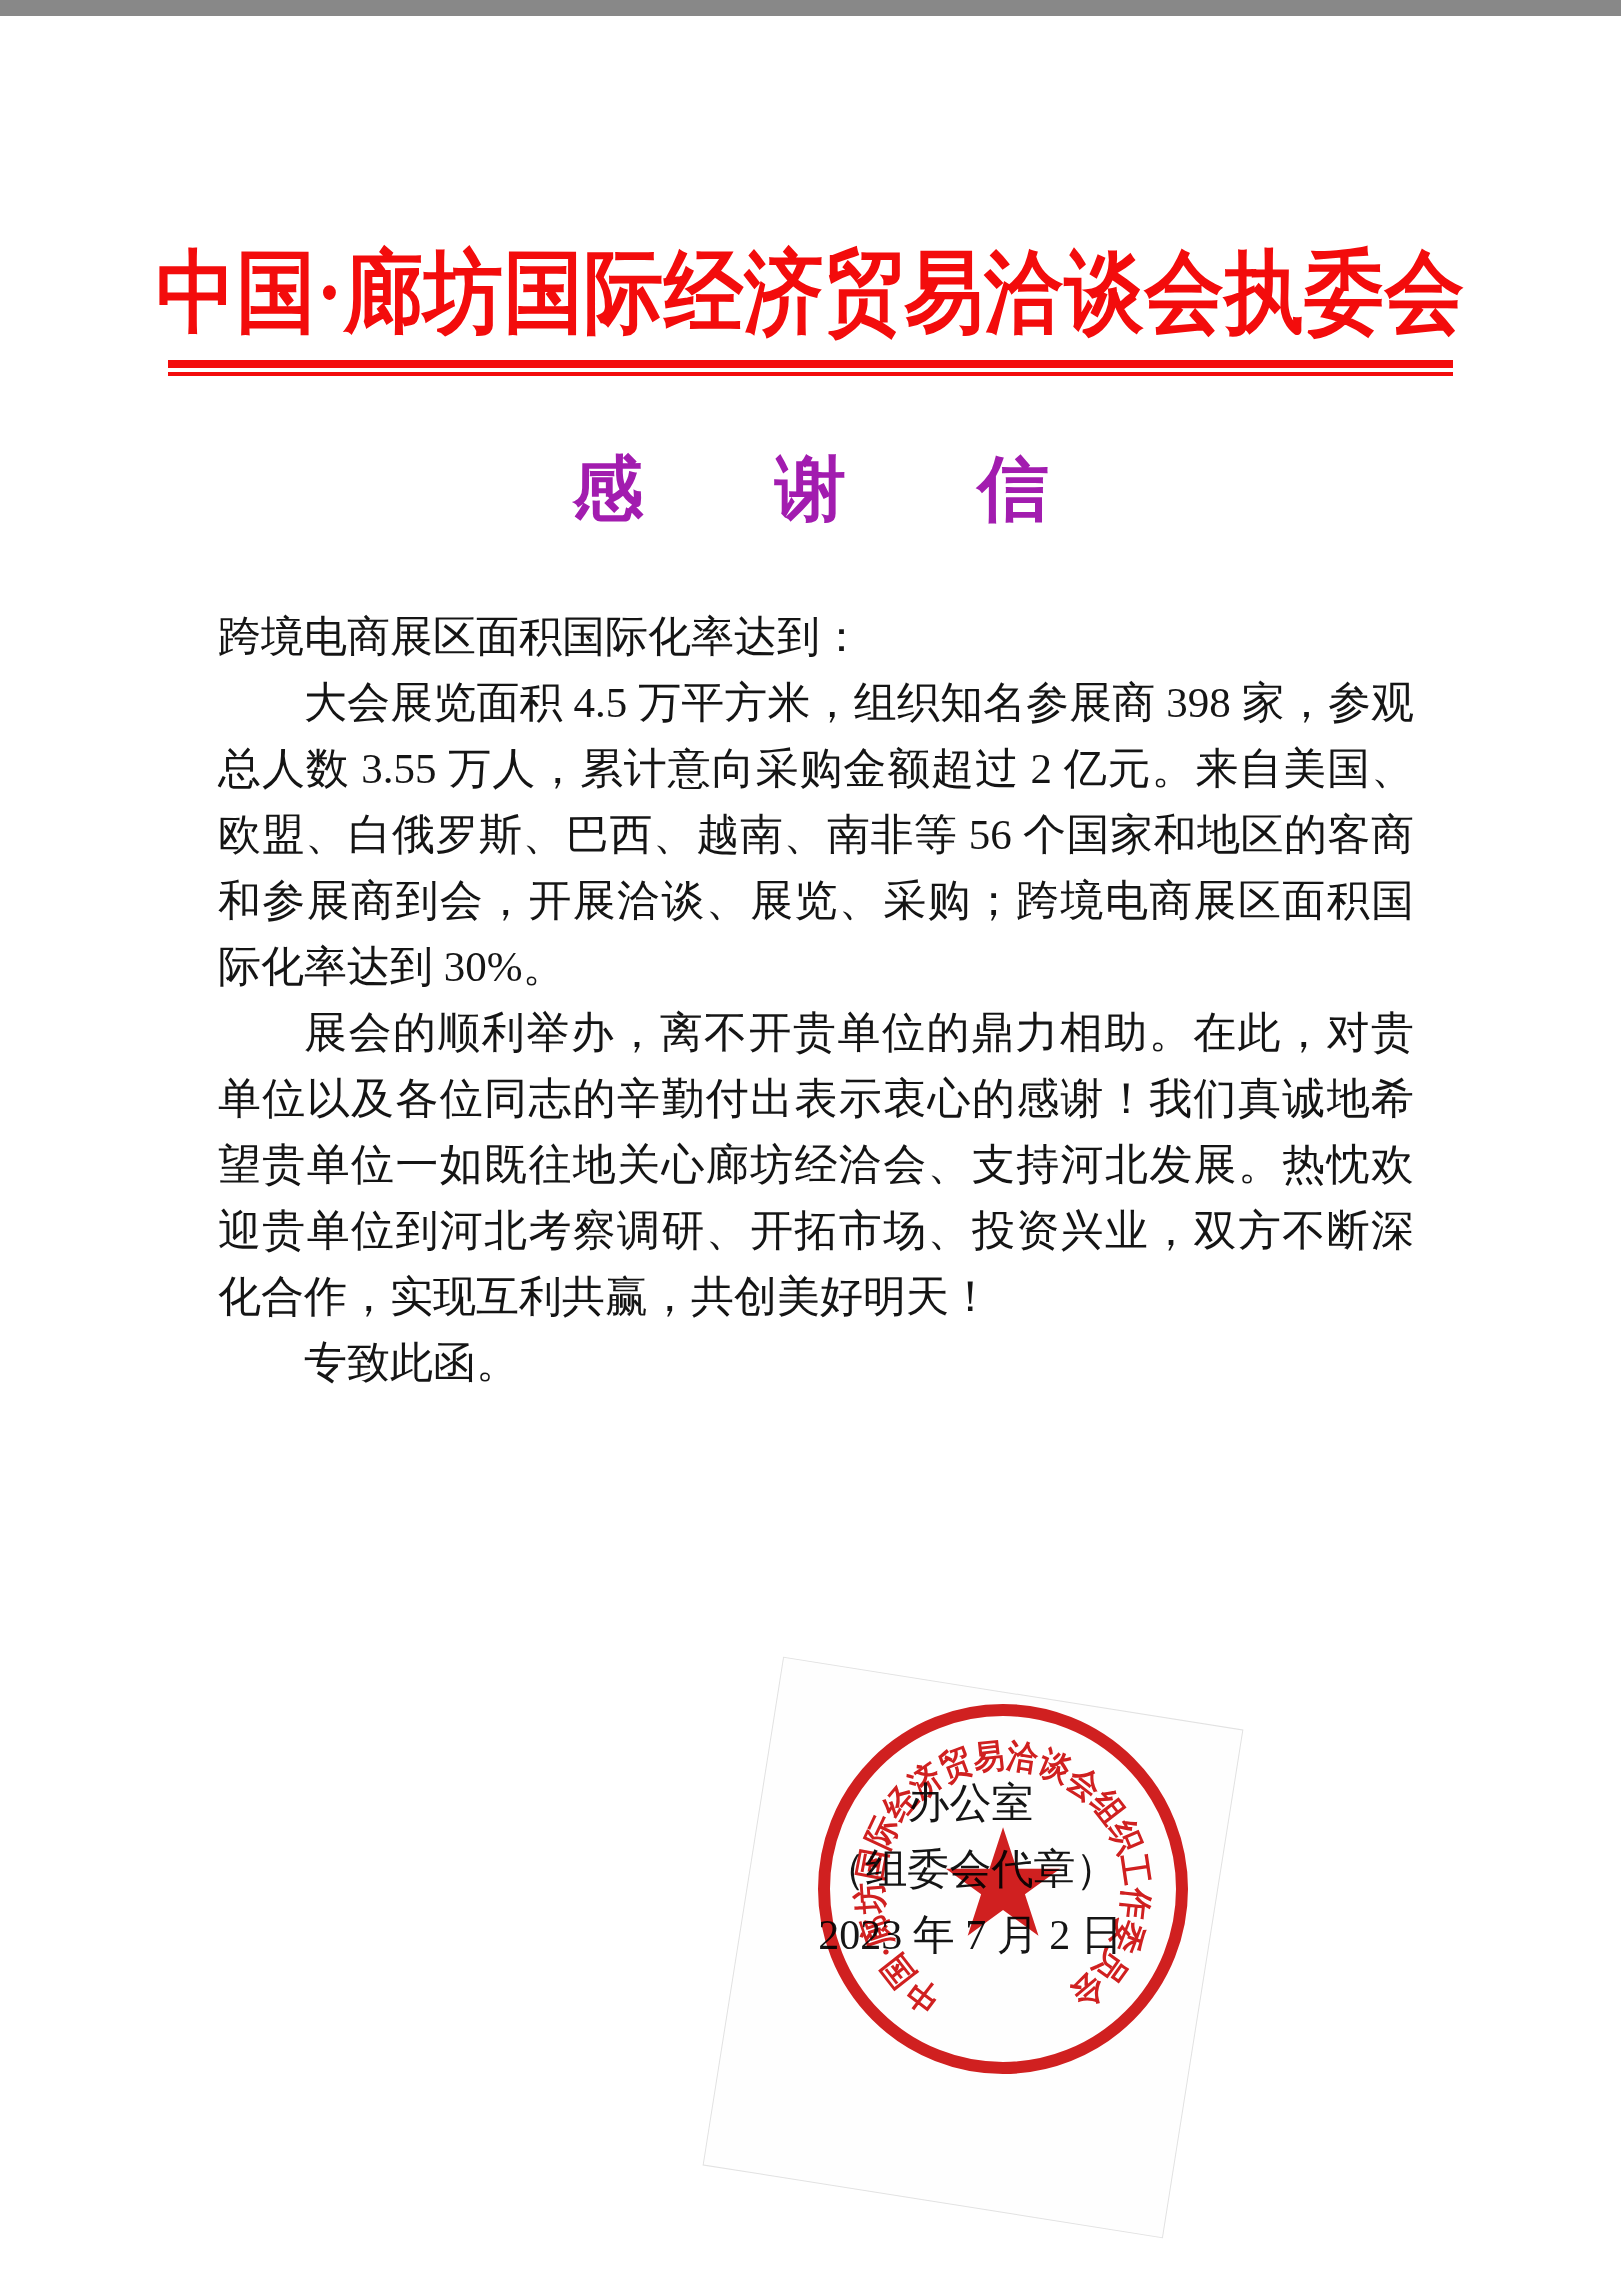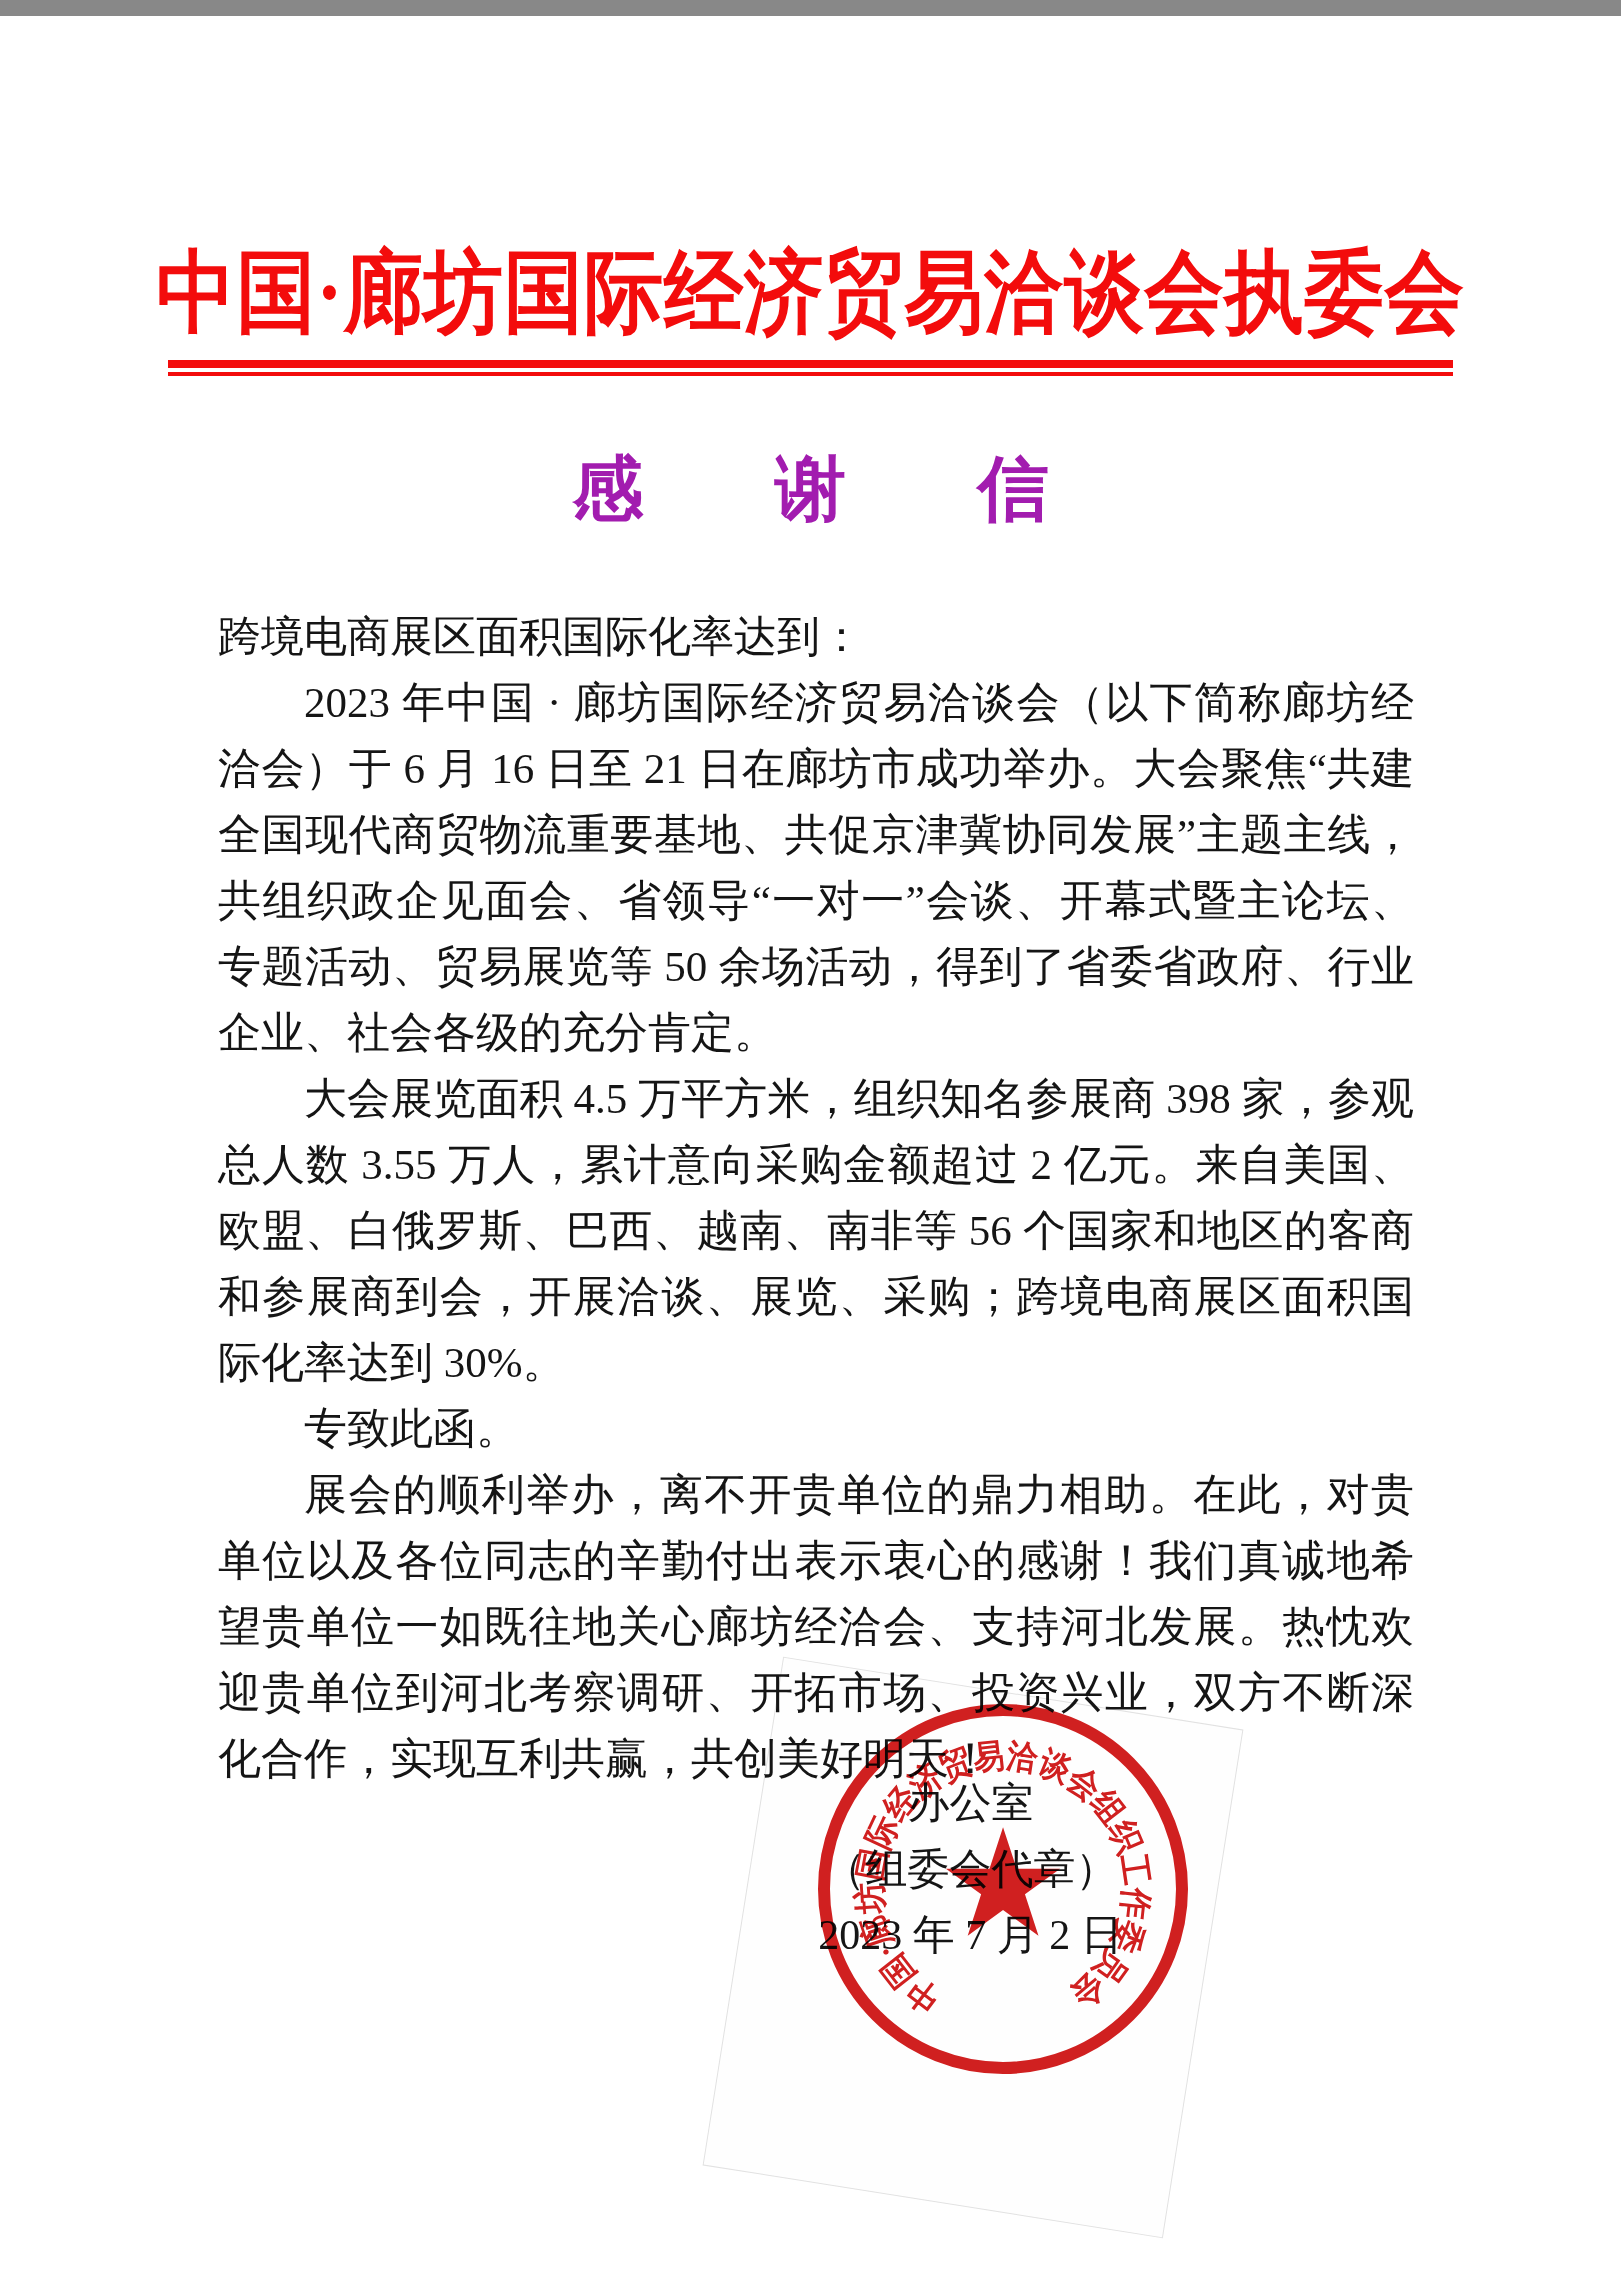--- a/index.html
+++ b/index.html
@@ -114,24 +114,23 @@
   <div class="divider">
     <div class="thick"></div>
     <div class="gap"></div>
     <div class="thin"></div>
   </div>
 
   <div class="letter-title">感 谢 信</div>
 
   <div class="letter-body">
     <p class="recipient">跨境电商展区面积国际化率达到：</p>
-    <p class="indent">2023 年中国 · 廊坊国际经济贸易洽谈会（以下简称廊坊经洽会）于 6 月 16 日至 21 日在廊坊市成功举办。大会聚焦“共建全国现代商贸物流重要基地、共促京津冀协同发展”主题主线，共组织政企见面会、省领导“一对一”会谈、开幕式暨主论坛、专题活动、贸易展览等 50 余场活动，得到了省委省政府、行业企业、社会各级的充分肯定。</p>
     <p class="indent">大会展览面积 4.5 万平方米，组织知名参展商 398 家，参观总人数 3.55 万人，累计意向采购金额超过 2 亿元。来自美国、欧盟、白俄罗斯、巴西、越南、南非等 56 个国家和地区的客商和参展商到会，开展洽谈、展览、采购；跨境电商展区面积国际化率达到 30%。</p>
+    <p class="indent">展会的顺利举办，离不开贵单位的鼎力相助。在此，对贵单位以及各位同志的辛勤付出表示衷心的感谢！我们真诚地希望贵单位一如既往地关心廊坊经洽会、支持河北发展。热忱欢迎贵单位到河北考察调研、开拓市场、投资兴业，双方不断深化合作，实现互利共赢，共创美好明天！</p>
     <p class="indent">专致此函。</p>
-    <p class="indent">展会的顺利举办，离不开贵单位的鼎力相助。在此，对贵单位以及各位同志的辛勤付出表示衷心的感谢！我们真诚地希望贵单位一如既往地关心廊坊经洽会、支持河北发展。热忱欢迎贵单位到河北考察调研、开拓市场、投资兴业，双方不断深化合作，实现互利共赢，共创美好明天！</p>
   </div>
 
   <div class="signature">
     <p class="sig-line">办公室</p>
     <p class="sig-line">（组委会代章）</p>
     <p class="sig-line">2023 年 7 月 2 日</p>
   </div>
 
   <div class="stamp">
     <div class="scan-edge"></div>

